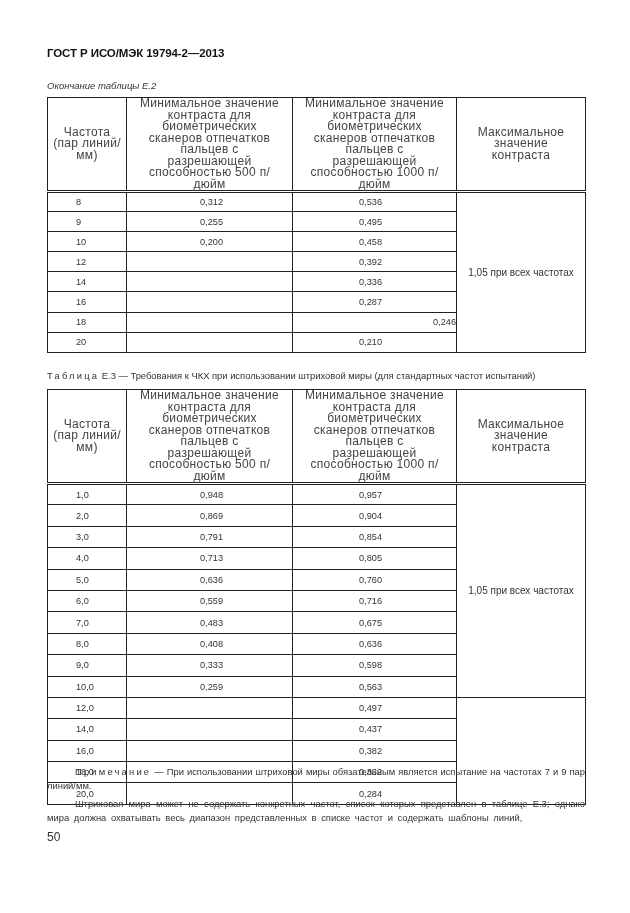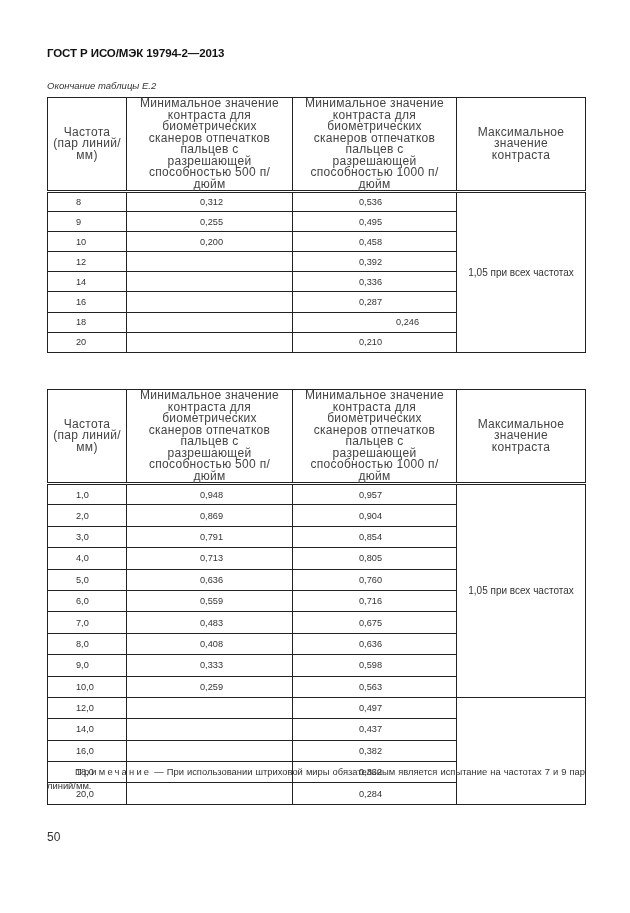--- a/index.html
+++ b/index.html
@@ -107,31 +107,34 @@
           <td style="text-align: left; padding-left: 66px;">0,336</td>
         </tr>
         <tr>
           <td style="text-align: left; padding-left: 28px;">16</td>
           <td style="text-align: left; padding-left: 73px;"></td>
           <td style="text-align: left; padding-left: 66px;">0,287</td>
         </tr>
         <tr>
           <td style="text-align: left; padding-left: 28px;">18</td>
           <td style="text-align: left; padding-left: 73px;"></td>
-          <td style="text-align: center; padding-left: 66px;">0,246</td>
+          <td style="text-align: right; padding-left: 66px;">0,246</td>
         </tr>
         <tr>
           <td style="text-align: left; padding-left: 28px;">20</td>
           <td style="text-align: left; padding-left: 73px;"></td>
           <td style="text-align: left; padding-left: 66px;">0,210</td>
         </tr>
       </tbody>
   </table>
 
 
+  <div class="table-title">
+    <span class="spaced">Таблица</span><span> Е.3 — Требования к ЧКХ при использовании штриховой миры (для стандартных частот испытаний)</span>
+  </div>
 
   <table class="t" id="t2">
     <colgroup>
         <col class="c1">
         <col class="c2">
         <col class="c3">
         <col class="c4">
       </colgroup>
     <thead>
       <tr>
@@ -220,15 +223,16 @@
           <td style="text-align: left; padding-left: 73px;"></td>
           <td style="text-align: left; padding-left: 66px;">0,284</td>
         </tr>
       </tbody>
   </table>
 
   <div class="para indent" style="top:765px;">
     <span class="spaced">Примечание</span><span> — При использовании штриховой миры обязательным является испытание на частотах 7 и 9 пар линий/мм.</span>
   </div>
 
+  <div class="para indent" style="top:797px; word-spacing:2px;">Штриховая мира может не содержать конкретных частот, список которых представлен в таблице Е.3; однако мира должна охватывать весь диапазон представленных в списке частот и содержать шаблоны линий,</div>
 
   <div class="page-number">50</div>
 </div>
 
 </body></html>

